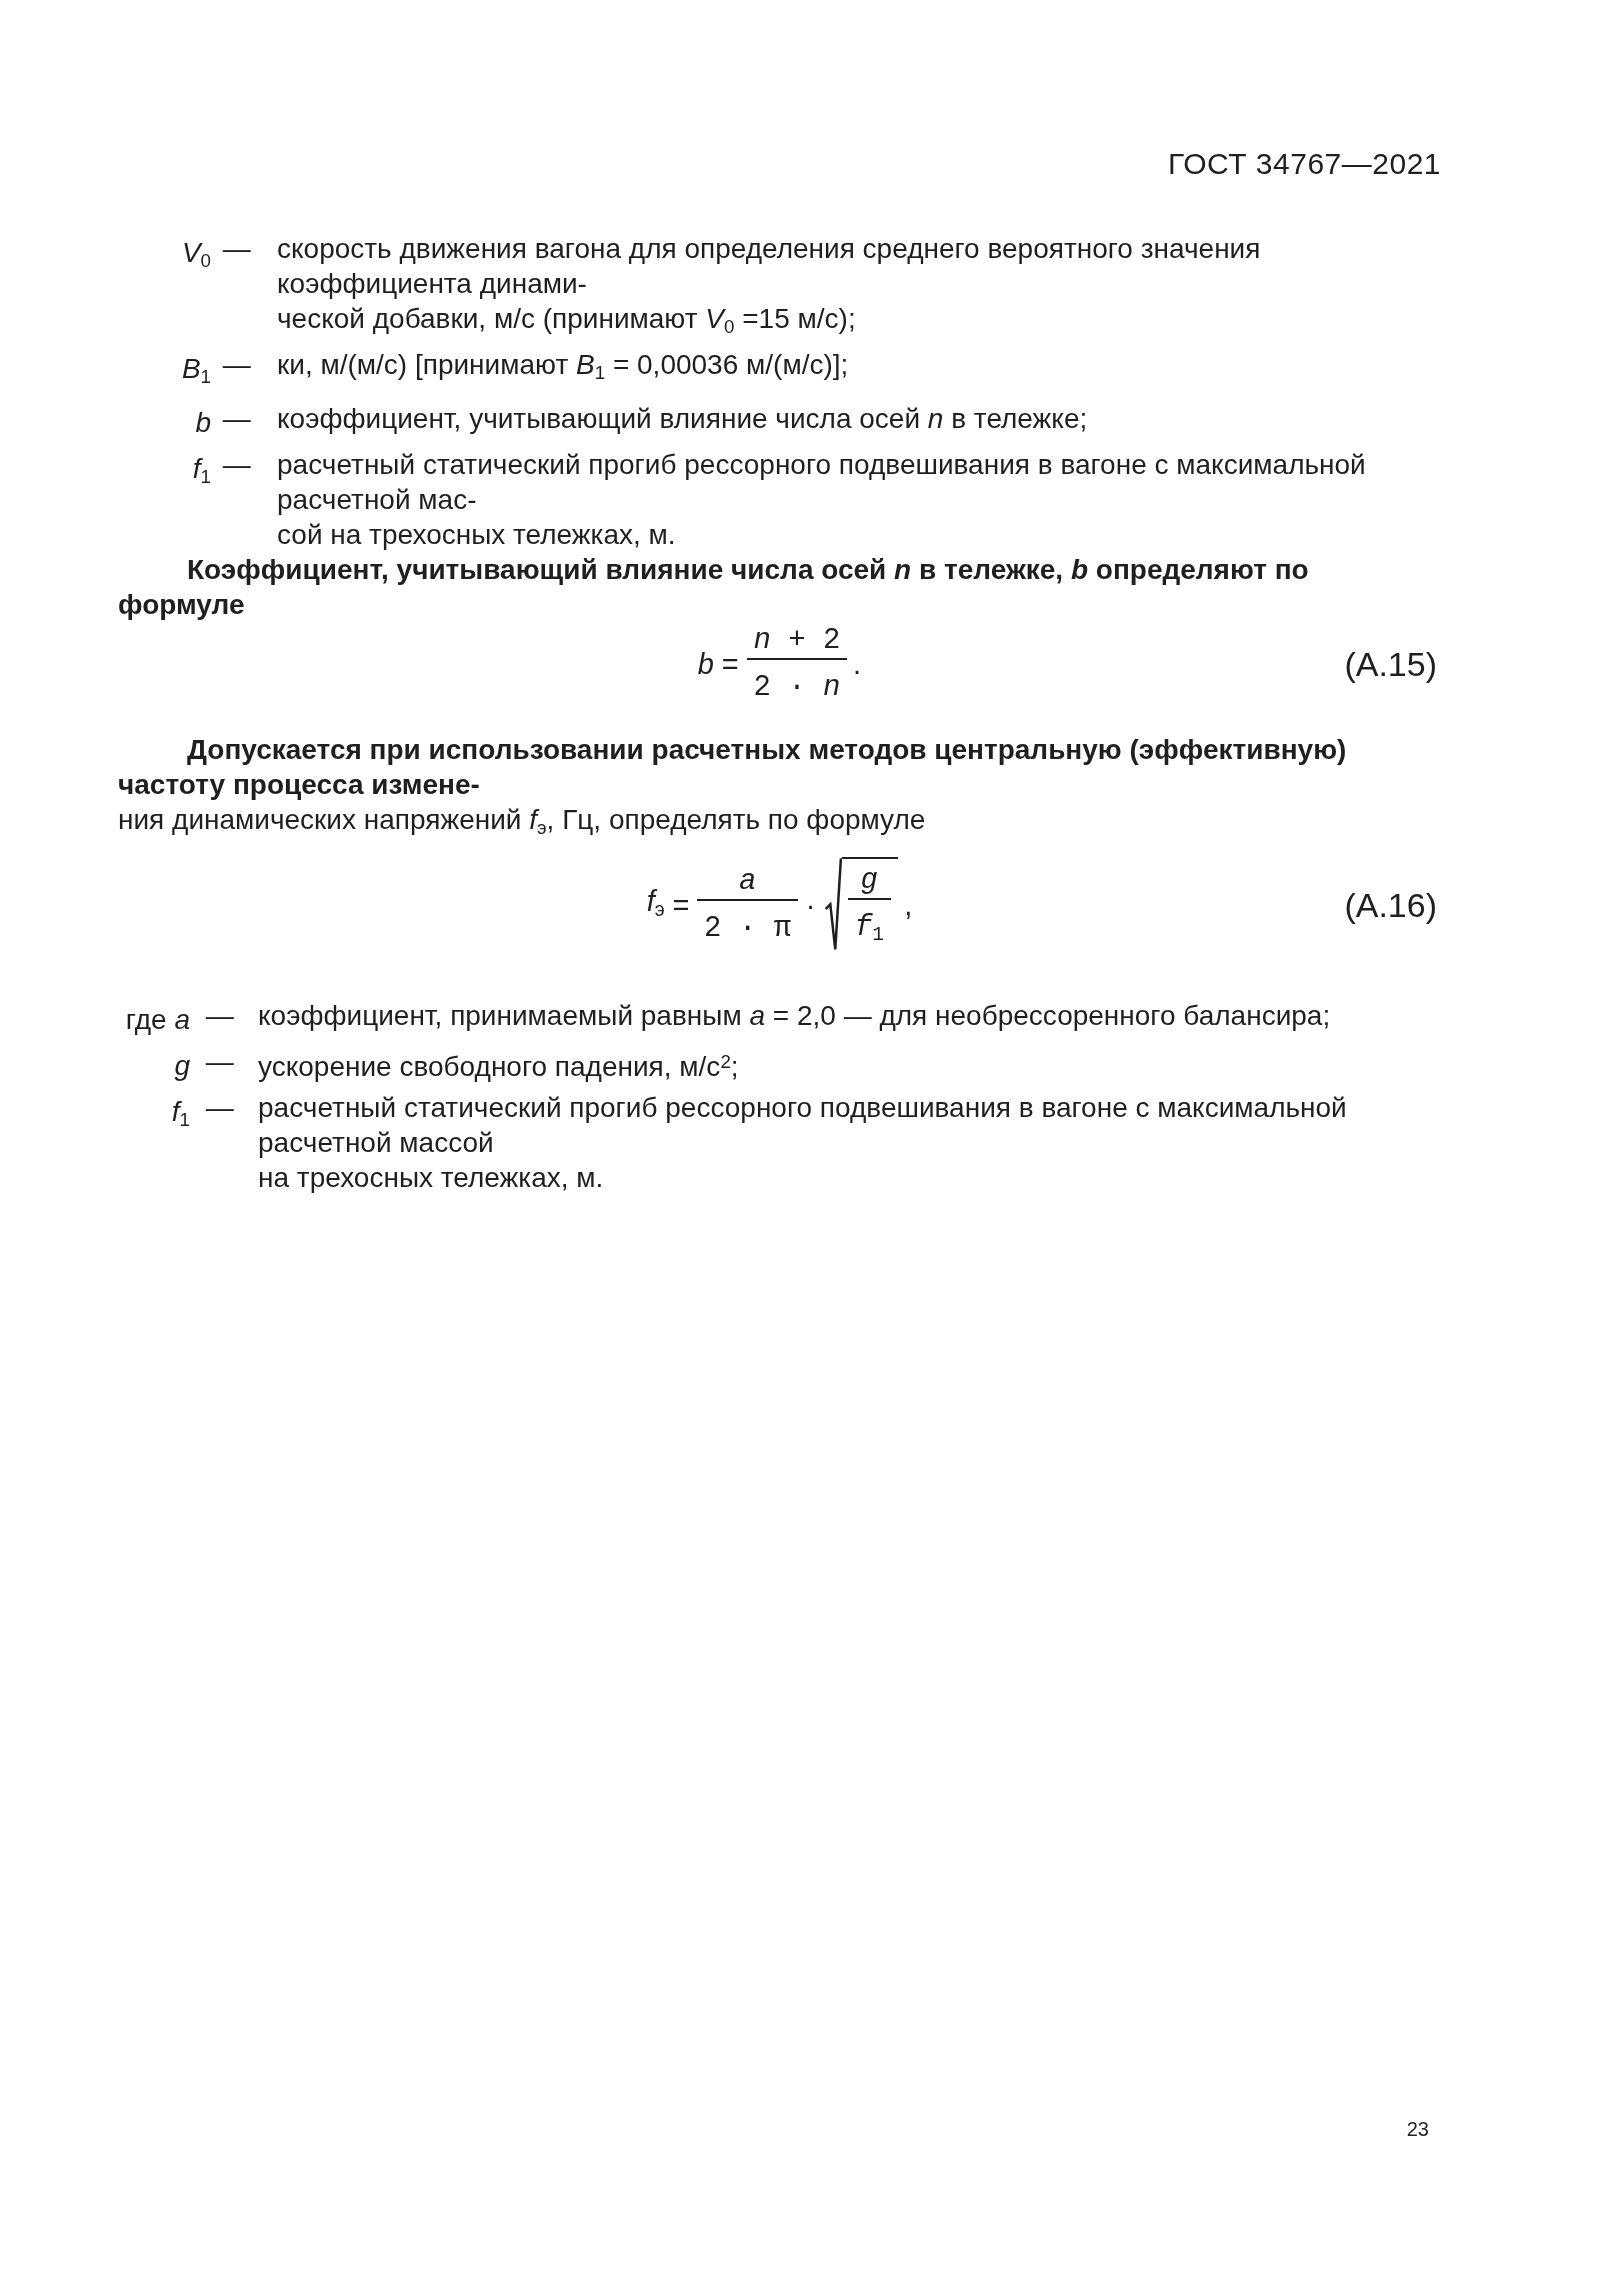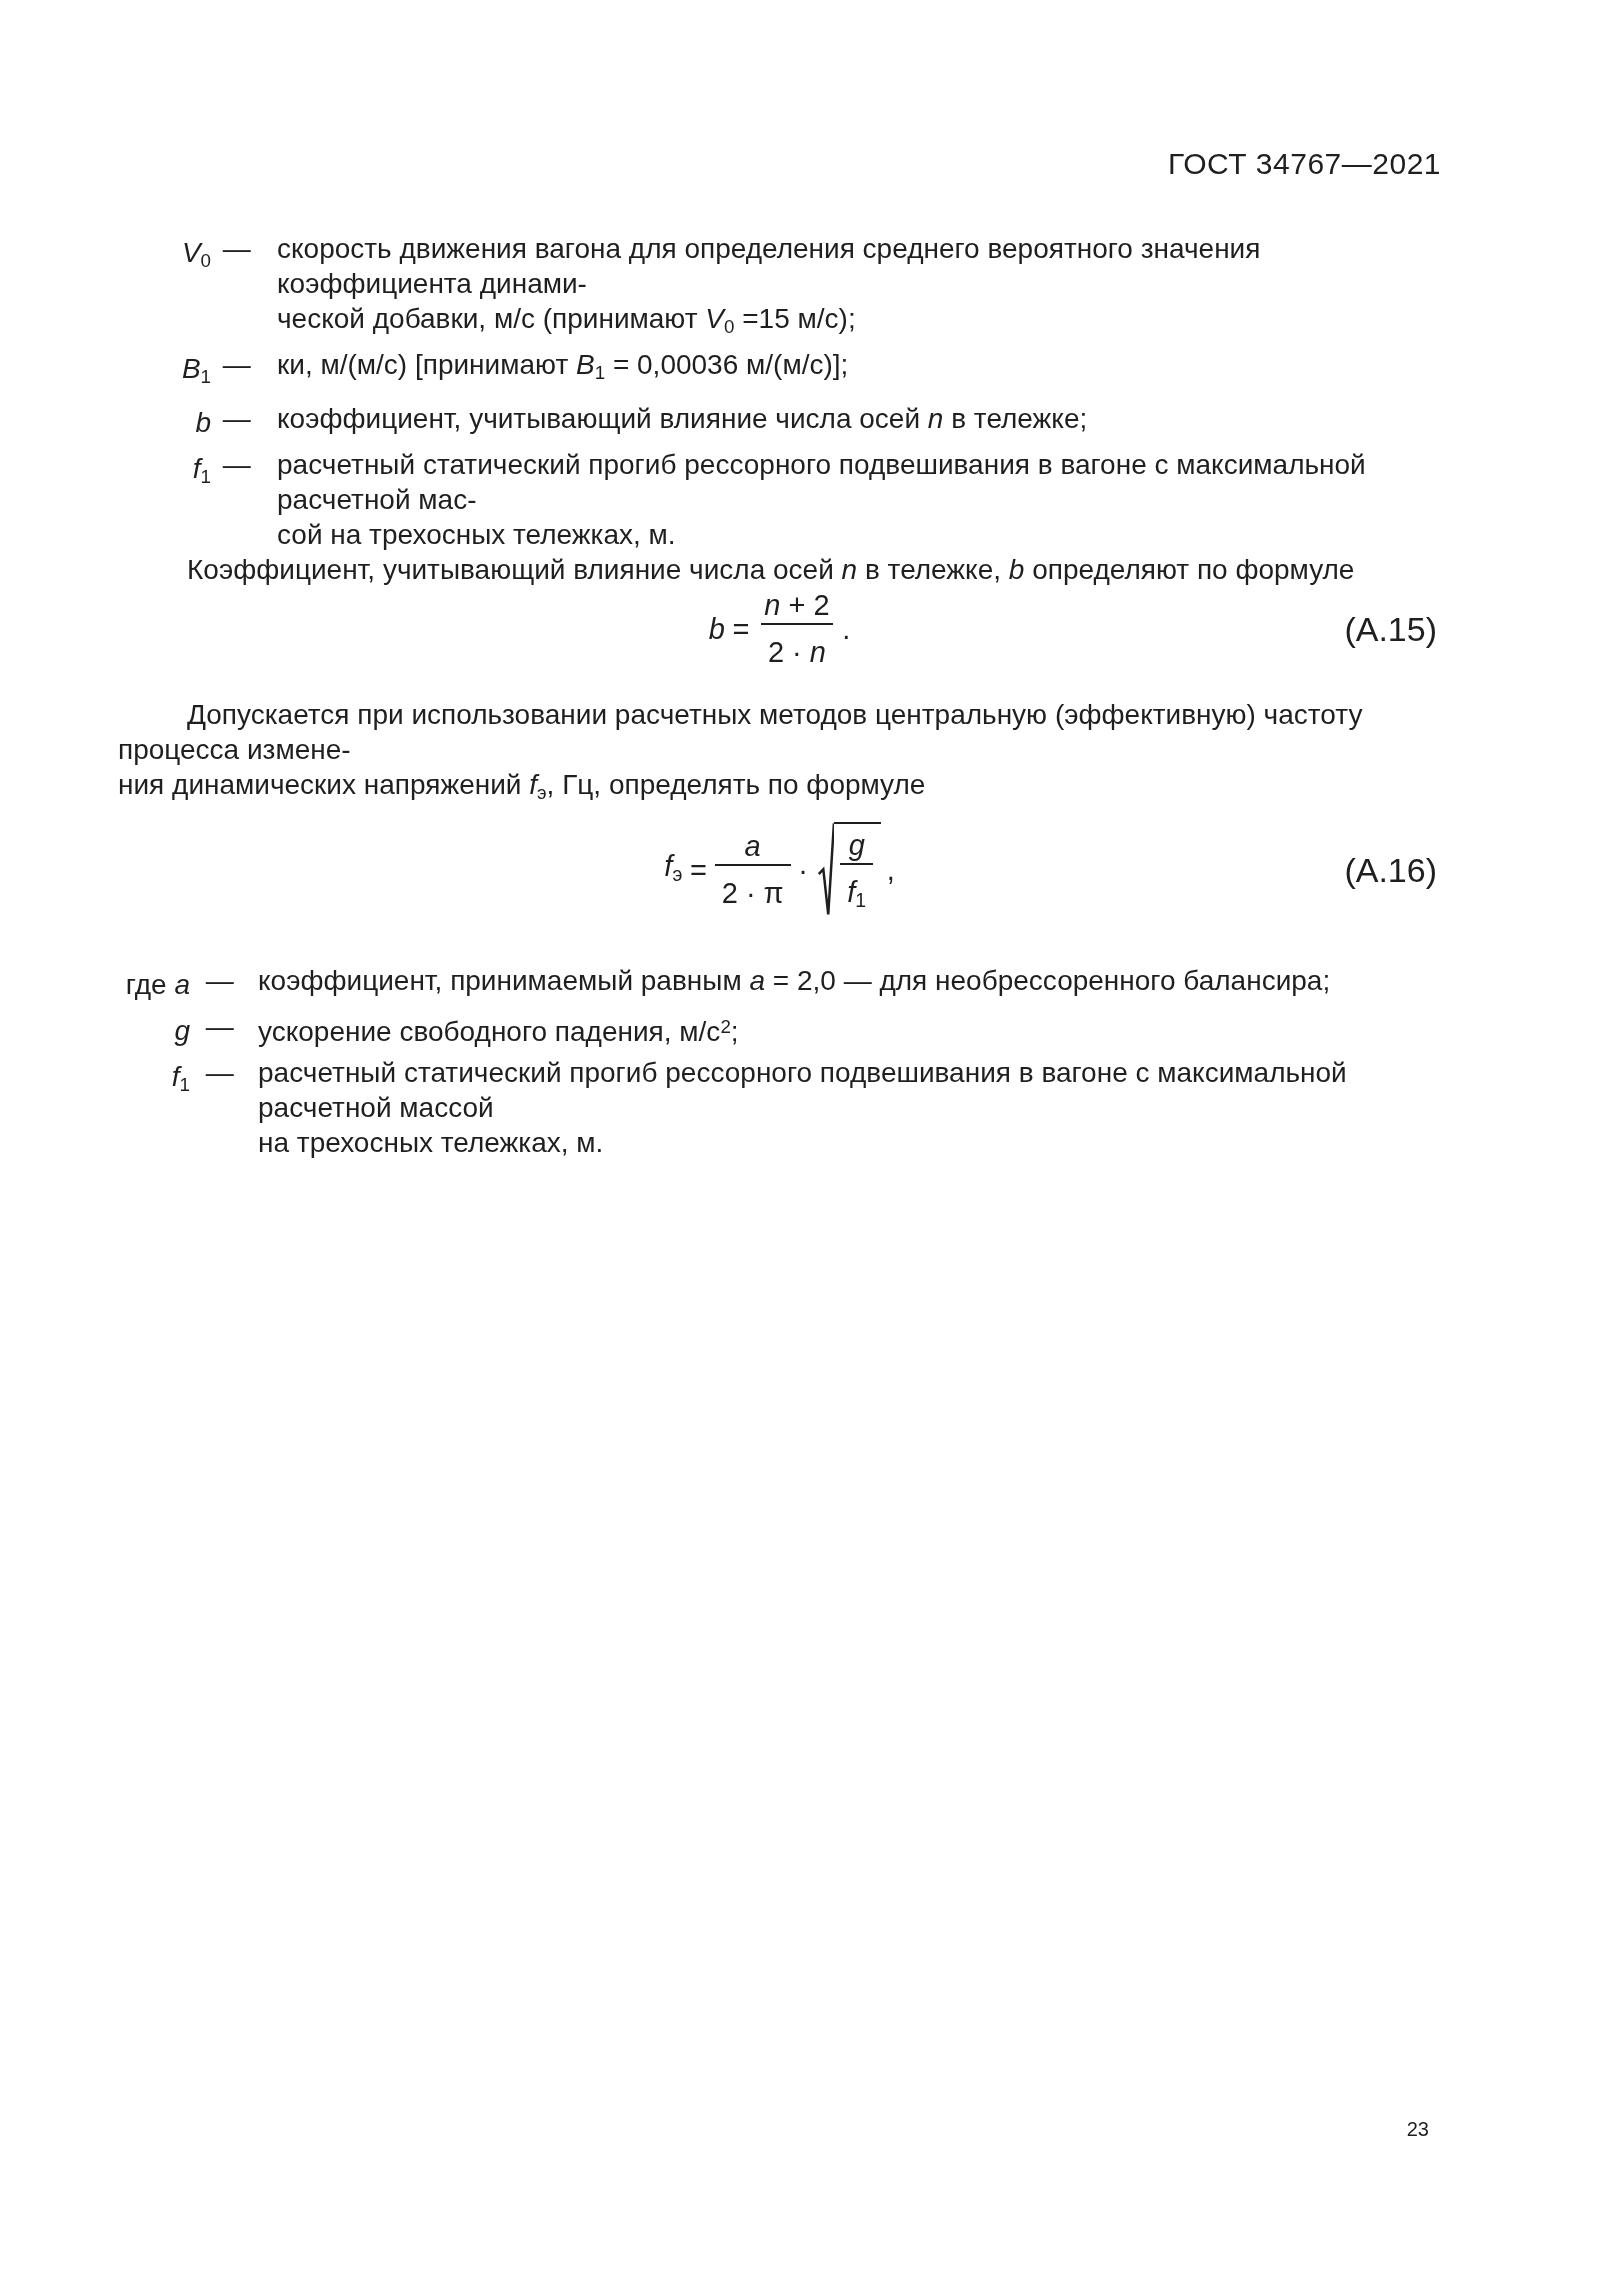--- a/index.html
+++ b/index.html
@@ -30,35 +30,35 @@
 
   
   .def-list { display: grid; grid-template-columns: 93px 66px 1fr; row-gap: 2.9px; }
   .def-list .drow { display: contents; }
   .def-list .sym { text-align: right; line-height: 43px; white-space: nowrap; }
   .def-list .dash { text-align: left; padding-left: 11.8px; line-height: 35px; }
   .where-list { grid-template-columns: 72px 68px 1fr; margin-top: 33px; }
   .where-list .dash { padding-left: 15.7px; }
 
   .para { margin-top: 0; }
-  .para.indent .tline:first-child { text-indent: 69px; }
+  .para.indent .tline:first-child { text-indent: 69px; font-weight: bold; }
   .para2 { margin-top: 25.5px; }
 
   
   .formula-row {
     position: relative;
     display: flex; justify-content: center; align-items: center;
     margin: 0;
   }
   .formula-row.a15 { min-height: 84px; }
   .formula-row.a16 { min-height: 120px; }
   .formula { display: flex; align-items: center; gap: 7.8px; font-size: 29px; }
   .fpart { line-height: 36px; }
   .frac { display: inline-flex; flex-direction: column; align-items: center; }
-  .frac .num, .frac .den { padding: 0 6.9px; line-height: 35px; text-align: center; }
+  .frac .num, .frac .den { padding: 0 6.9px; line-height: 35px; text-align: center; font-family: Liberation Mono, monospace; }
   .frac .den { border-top: 2.5px solid #1f1f1f; padding-top: 10px; }
   .tail { margin-left: -2px; }
   .flabel {
     position: absolute; right: 4px; top: 50%;
     transform: translateY(-50%);
     font-size: 34px;
   }
   .sqrt { display: flex; align-items: stretch; margin-left: 2px; }
   .sqrt .rad { width: 16.7px; flex: none; }
   .sqrt .rad svg { width: 100%; height: 100%; display: block; }

